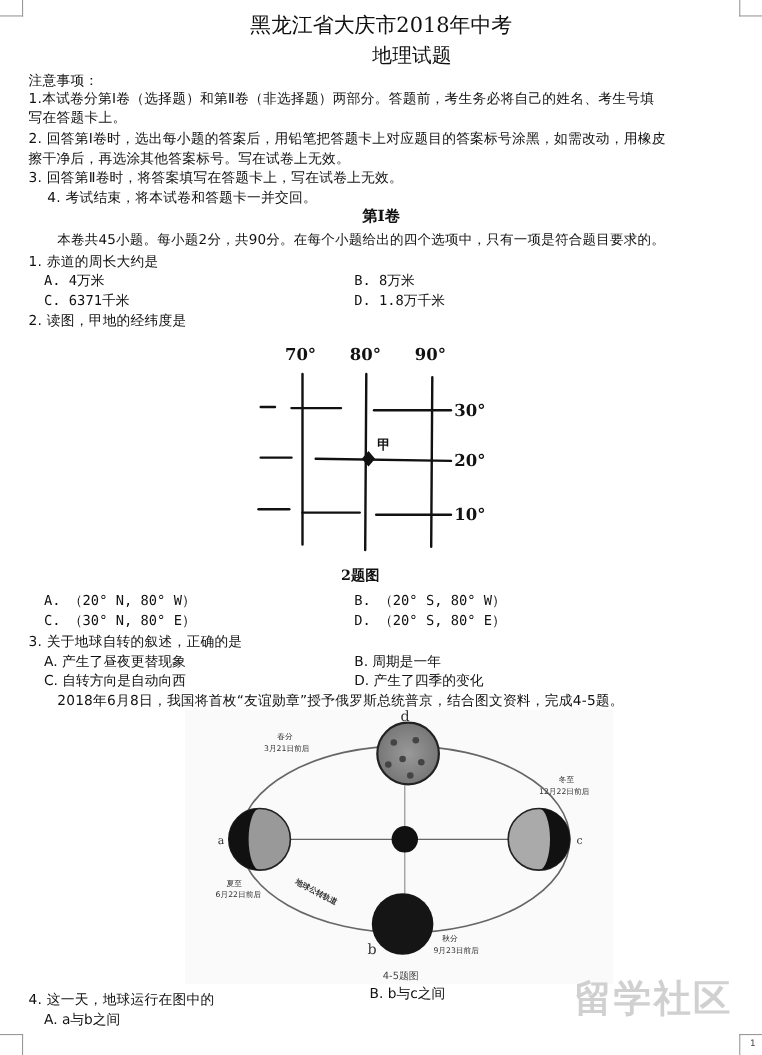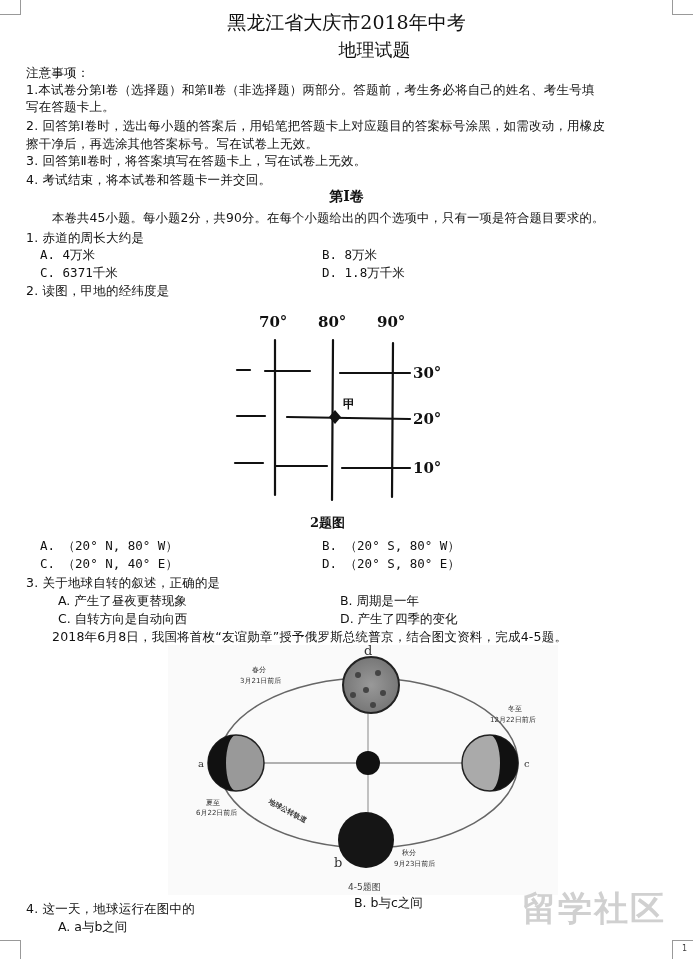--- a/index.html
+++ b/index.html
@@ -5,21 +5,21 @@
   html, body { margin:0; padding:0; background:#fff; }
   body { width:693px; height:959px; position:relative; overflow:hidden;
          font-family:"DejaVu Sans", sans-serif; color:#111; }
   .crop { position:absolute; border-color:#999; border-style:solid; width:20px; height:14px; }
   .title { position:absolute; left:0; width:693px; text-align:center;
            font-family:"DejaVu Serif", serif; font-weight:normal; color:#111; }
   .t1 { top:10px; font-size:19px; }
   .t2 { top:38px; font-size:18px;margin-left:28px; }
   .line { position:absolute; left:26px; font-size:12.5px; line-height:17px; white-space:nowrap; letter-spacing:0.2px; }
   .opt { position:absolute; font-size:12.5px; line-height:17px; white-space:nowrap; font-family:"DejaVu Sans Mono", monospace; }
-  .opt .cn { font-family:"DejaVu Sans", sans-serif;margin-left:18px; }
+  .opt .cn { font-family:"DejaVu Sans", sans-serif; }
   .section { position:absolute; left:0; width:693px; text-align:center; top:188px;
              font-family:"DejaVu Serif", serif; font-weight:bold; font-size:14px; }
   .fig1 { position:absolute; left:225px; top:305px; width:230px; height:230px; }
   .fig2 { position:absolute; left:168px; top:645px; width:390px; height:250px; }
   .watermark { position:absolute; right:14px; top:888px; width:170px; height:65px; text-align:center; color:#c8c8c8; }
   .watermark .wm-big { font-size:34px; font-weight:bold; letter-spacing:2px; line-height:40px; color:#d0d0d0; }
   .watermark .wm-small { font-size:13px; line-height:16px; color:#bdbdbd; }
   .pagenum { position:absolute; right:6px; top:944px; font-size:8px; color:#444; }
 </style>
 </head>
@@ -32,21 +32,21 @@
 
 <div class="title t1">黑龙江省大庆市2018年中考</div>
 <div class="title t2">地理试题</div>
 
 <div class="line" style="top:64px;">注意事项：</div>
 <div class="line" style="top:81px;">1.本试卷分第Ⅰ卷（选择题）和第Ⅱ卷（非选择题）两部分。答题前，考生务必将自己的姓名、考生号填</div>
 <div class="line" style="top:98px;">写在答题卡上。</div>
 <div class="line" style="top:117px;">2. 回答第Ⅰ卷时，选出每小题的答案后，用铅笔把答题卡上对应题目的答案标号涂黑，如需改动，用橡皮</div>
 <div class="line" style="top:135px;">擦干净后，再选涂其他答案标号。写在试卷上无效。</div>
 <div class="line" style="top:152px;">3. 回答第Ⅱ卷时，将答案填写在答题卡上，写在试卷上无效。</div>
-<div class="line" style="top:171px;">4. 考试结束，将本试卷和答题卡一并交回。</div>
+<div class="line" style="top:171px;margin-left:17px;">4. 考试结束，将本试卷和答题卡一并交回。</div>
 
 <div class="section">第Ⅰ卷</div>
 <div class="line" style="top:210px;left:52px;font-size:12.3px;">本卷共45小题。每小题2分，共90分。在每个小题给出的四个选项中，只有一项是符合题目要求的。</div>
 
 <div class="line" style="top:229px;">1. 赤道的周长大约是</div>
 <div class="opt" style="left:40px;top:246px;text-align:right;">A. 4万米</div>
 <div class="opt" style="left:322px;top:246px;">B. 8万米</div>
 <div class="opt" style="left:40px;top:264px;">C. 6371千米</div>
 <div class="opt" style="left:322px;top:264px;">D. 1.8万千米</div>
 
@@ -76,21 +76,21 @@
     <text x="188" y="73">30°</text>
     <text x="188" y="119">20°</text>
     <text x="188" y="168">10°</text>
     <text x="118" y="103" font-size="12">甲</text>
     <text x="85" y="222" font-size="13">2题图</text>
   </g>
 </svg>
 
 <div class="opt" style="left:40px;top:537px;">A. （20° N, 80° W）</div>
 <div class="opt" style="left:322px;top:537px;">B. （20° S, 80° W）</div>
-<div class="opt" style="left:40px;top:555px;">C. （20° N, 40° E）</div>
+<div class="opt" style="left:40px;top:555px;">C. （30° N, 80° E）</div>
 <div class="opt" style="left:322px;top:555px;">D. （20° S, 80° E）</div>
 
 <div class="line" style="top:574px;">3. 关于地球自转的叙述，正确的是</div>
 <div class="opt" style="left:40px;top:592px;"><span class="cn">A. 产生了昼夜更替现象</span></div>
 <div class="opt" style="left:322px;top:592px;"><span class="cn">B. 周期是一年</span></div>
 <div class="opt" style="left:40px;top:610px;"><span class="cn">C. 自转方向是自动向西</span></div>
 <div class="opt" style="left:322px;top:610px;"><span class="cn">D. 产生了四季的变化</span></div>
 
 <div class="line" style="top:628px;left:52px;">2018年6月8日，我国将首枚“友谊勋章”授予俄罗斯总统普京，结合图文资料，完成4-5题。</div>
 

